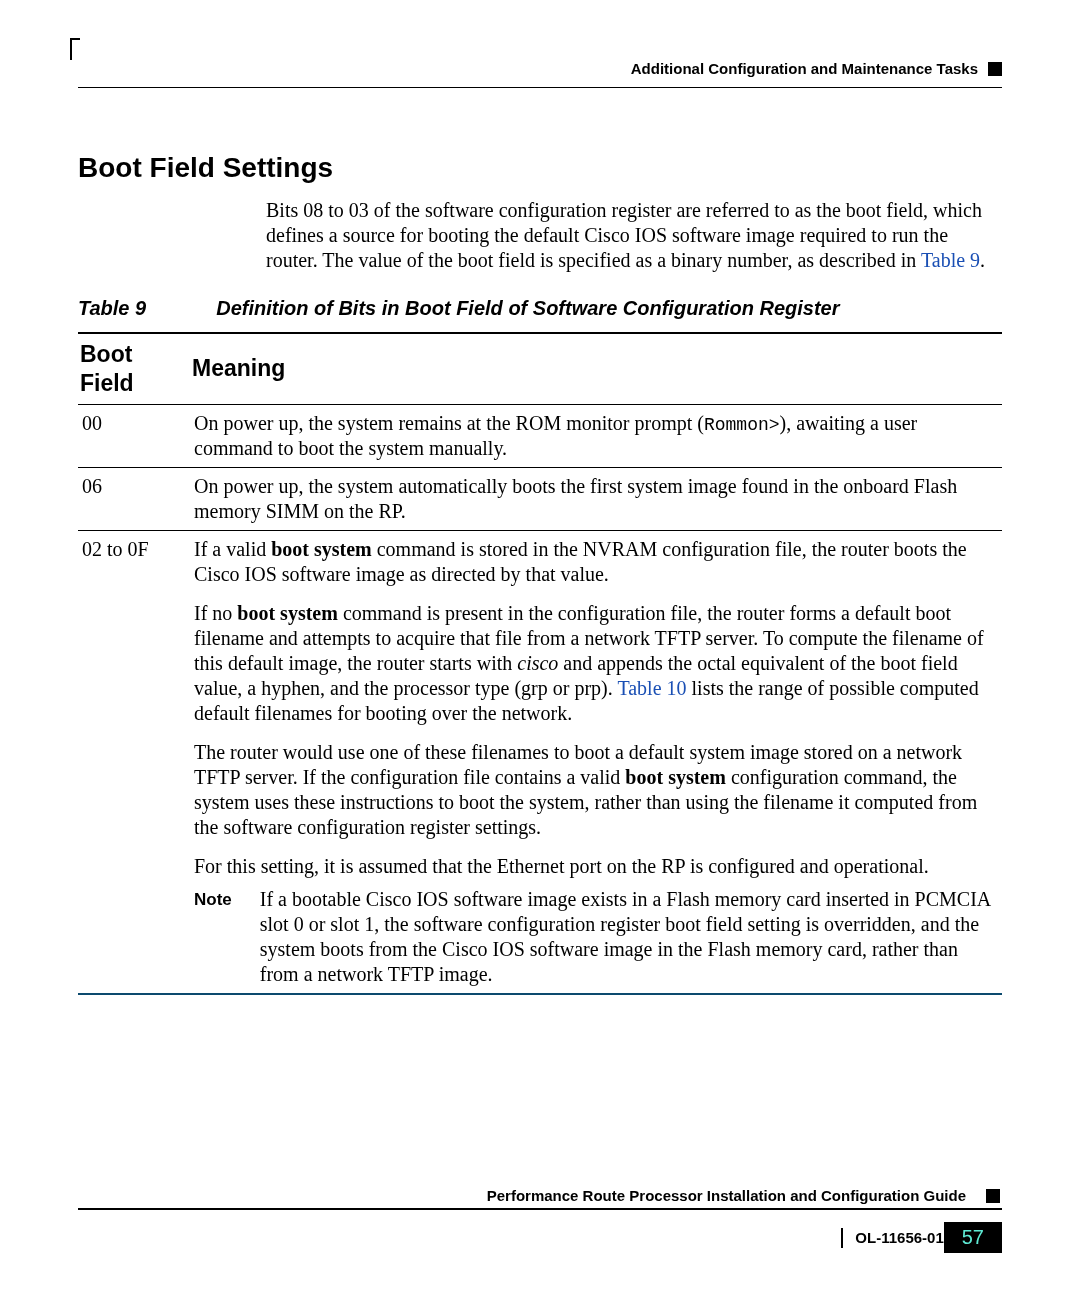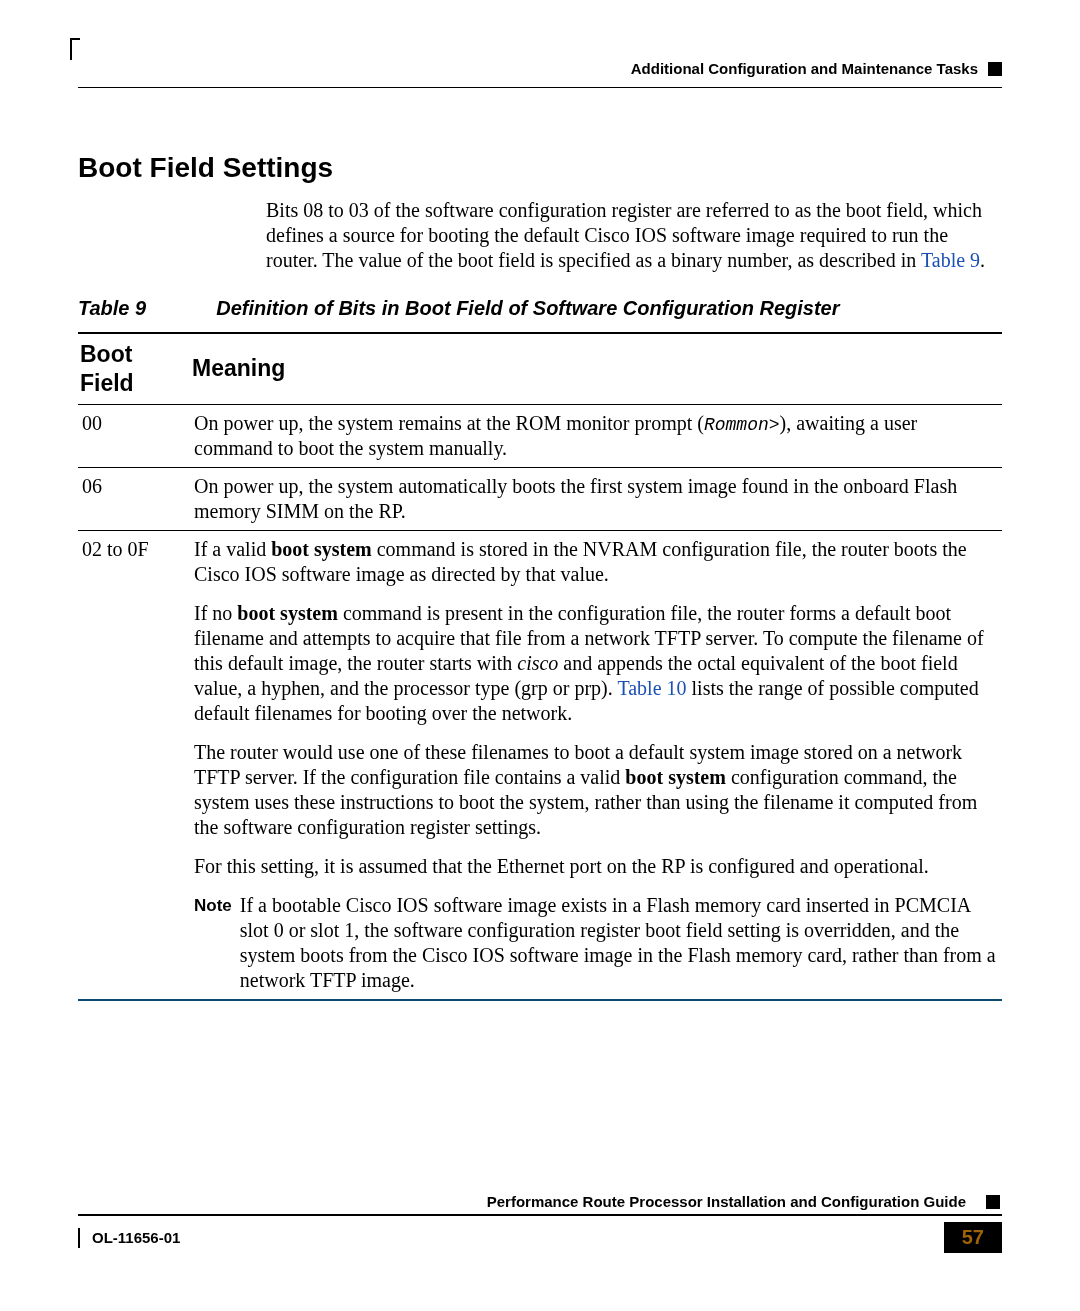--- a/index.html
+++ b/index.html
@@ -87,23 +87,23 @@
   table.bits td {
     vertical-align: top;
     padding: 6px 4px;
     border-bottom: 1px solid #000;
   }
   table.bits td.bf {
     width: 104px;
     white-space: nowrap;
   }
   table.bits tr.last td { border-bottom: 2px solid #0c4a6e; }
-  .mono { font-family: "Courier New", monospace; font-size: 18px; font-style: italic; }
+  .mono { font-family: "Courier New", monospace; font-size: 18px; }
   .para + .para { margin-top: 14px; }
-  .note-row { display: flex; gap: 8px; margin-top: 14px; }
+  .note-row { display: flex; gap: 28px; margin-top: 8px; }
   .note-lbl {
     font-family: Arial, Helvetica, sans-serif;
     font-weight: 700;
     font-size: 17px;
     flex: 0 0 auto;
     padding-top: 2px;
   }
   .note-txt { flex: 1; }
   
   .ftr {
@@ -119,35 +119,35 @@
     padding-bottom: 4px;
     padding-right: 36px;
     position: relative;
   }
   .ftr-title .sq {
     position: absolute; right: 2px; top: 2px;
     width: 14px; height: 14px; background:#000;
   }
   .ftr-row {
     display: flex;
-    justify-content: space-between;
+    justify-content: flex-end;
     align-items: center;
-    margin-top: 6px;
+    margin-top: 12px;
     font-weight: 700;
     font-size: 15px;
   }
   .ftr-row .doc {
     display: flex; align-items: center; gap: 12px;
   }
   .ftr-row .vbar {
     width: 2px; height: 20px; background:#000;
   }
   .pg-badge {
-    background:#000; color:#a16207;
-    font-weight: 700; font-size: 20px;
+    background:#000; color:#5eead4;
+    font-weight: 400; font-size: 20px;
     padding: 4px 18px;
   }
 </style>
 </head>
 <body>
 
 <div class="page">
   <div class="crop-l"></div>
 
   <div class="hdr">

